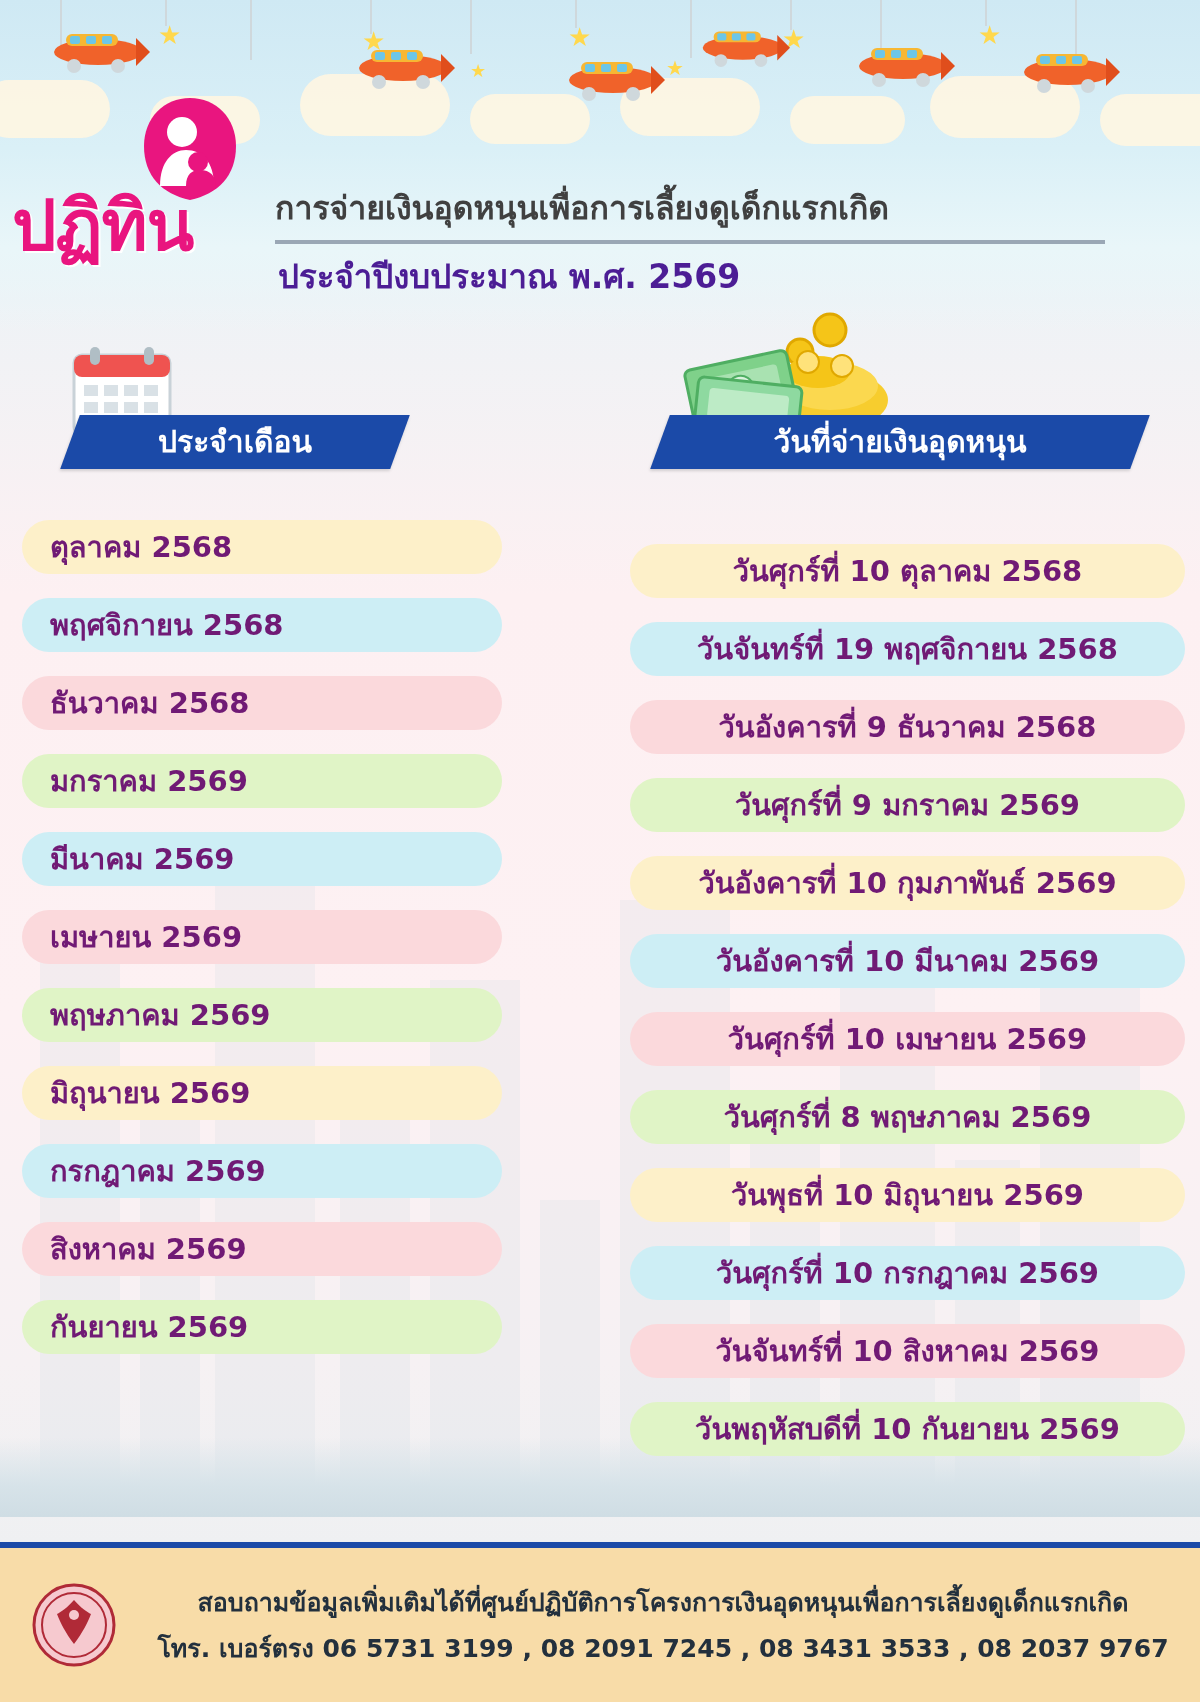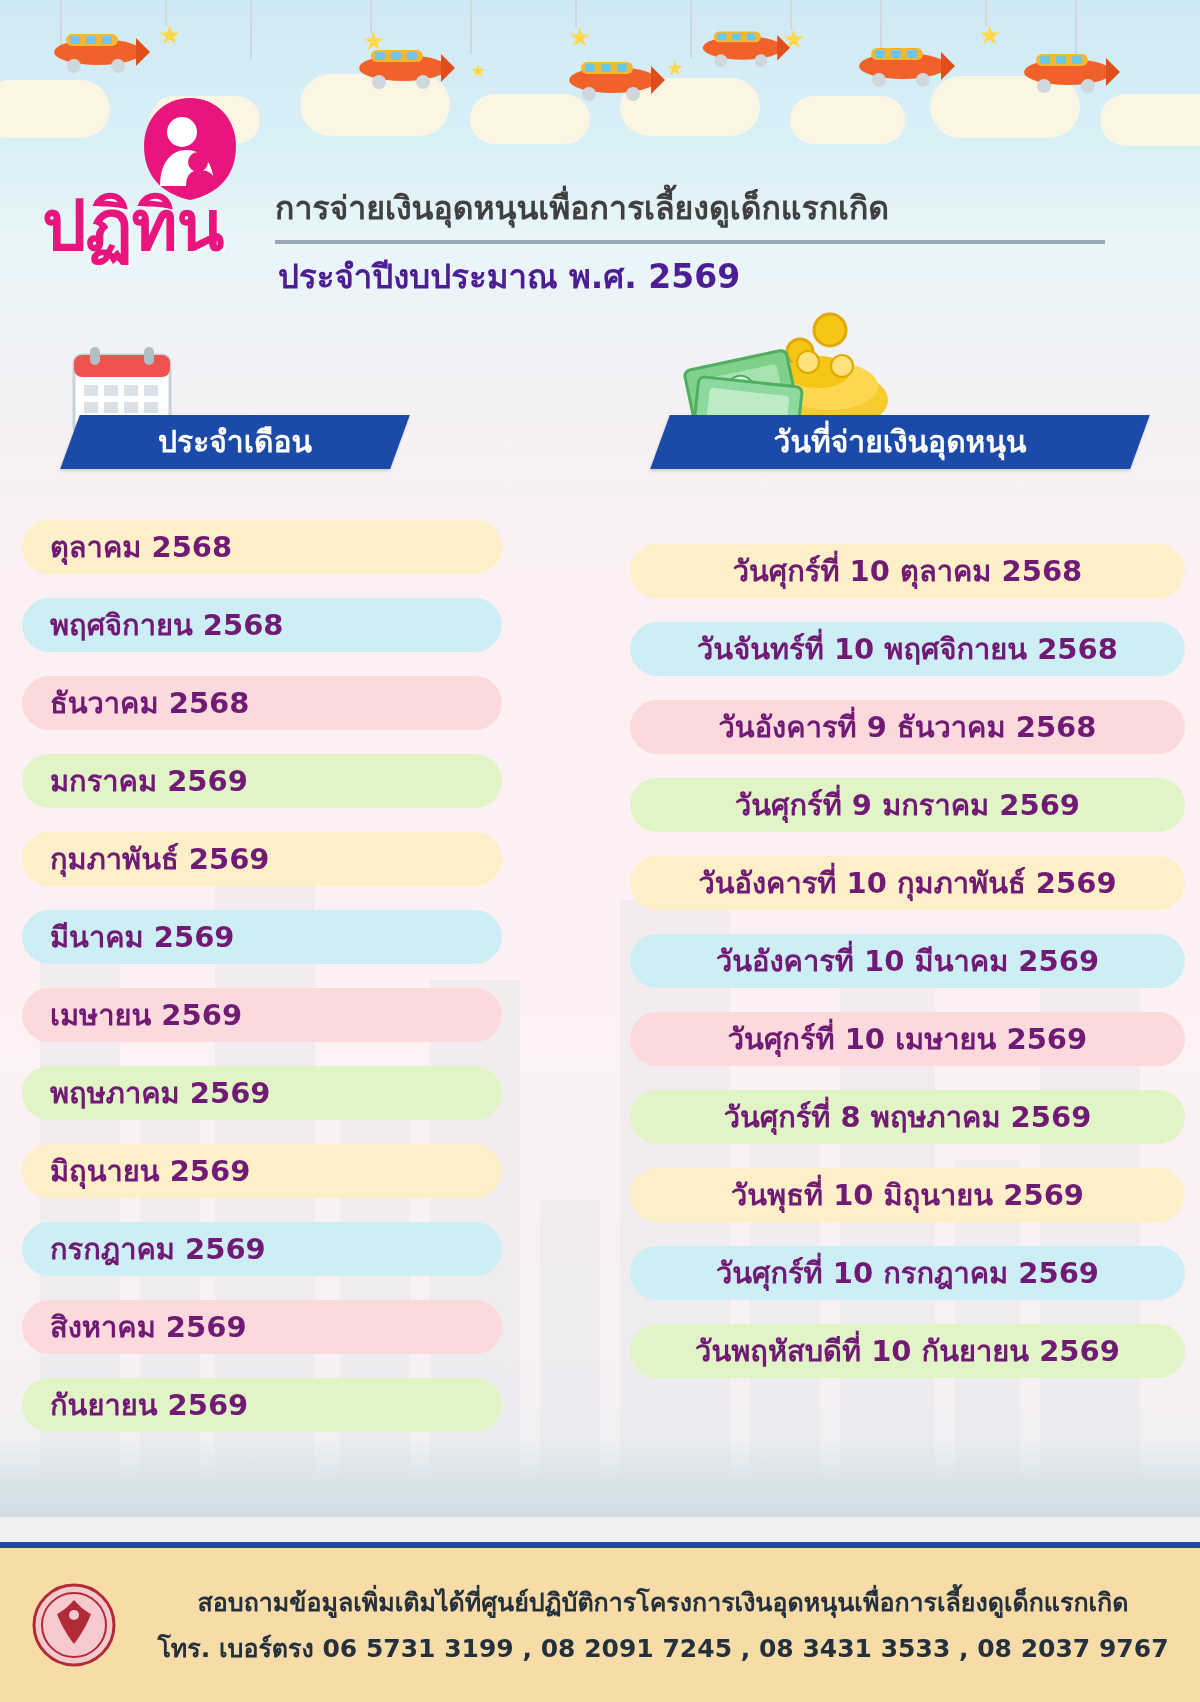--- a/index.html
+++ b/index.html
@@ -50,21 +50,21 @@
   .header {
     position: absolute; left: 0; top: 160px; width: 1200px; height: 180px;
     padding-left: 18px;
   }
   .logo-wrap {
     position: absolute; left: 120px; top: -70px; width: 140px; height: 110px;
   }
   .title-main {
     position: absolute; left: 12px; top: 10px;
     font-size: 70px; font-weight: 700; color: #e9157f;
-    letter-spacing: -1px; text-shadow: 2px 2px 0 #ffffff; margin-left: 30px;
+    letter-spacing: -1px; text-shadow: 2px 2px 0 #ffffff;
   }
   .title-right {
     position: absolute; left: 275px; top: 22px;
     font-size: 32px; font-weight: 700; color: #404040;
     white-space: nowrap;
   }
   .title-rule {
     position: absolute; left: 275px; top: 80px; width: 830px; height: 4px;
     background: #9aa7b5;
   }
@@ -329,23 +329,20 @@
     </div>
   <div class="row c-blue">
       <span>พฤศจิกายน 2568</span>
     </div>
   <div class="row c-pink">
       <span>ธันวาคม 2568</span>
     </div>
   <div class="row c-green">
       <span>มกราคม 2569</span>
     </div>
-  <div class="row c-yellow">
-      <span>กุมภาพันธ์ 2569</span>
-    </div>
   <div class="row c-blue">
       <span>มีนาคม 2569</span>
     </div>
   <div class="row c-pink">
       <span>เมษายน 2569</span>
     </div>
   <div class="row c-green">
       <span>พฤษภาคม 2569</span>
     </div>
   <div class="row c-yellow">
@@ -360,21 +357,21 @@
   <div class="row c-green">
       <span>กันยายน 2569</span>
     </div>
 </div>
 
 <div class="col" id="col-date">
   <div class="row c-yellow">
       <span>วันศุกร์ที่ 10 ตุลาคม 2568</span>
     </div>
   <div class="row c-blue">
-      <span>วันจันทร์ที่ 10 พฤศจิกายน 2568</span>
+      <span>วันจันทร์ที่ 19 พฤศจิกายน 2568</span>
     </div>
   <div class="row c-pink">
       <span>วันอังคารที่ 9 ธันวาคม 2568</span>
     </div>
   <div class="row c-green">
       <span>วันศุกร์ที่ 9 มกราคม 2569</span>
     </div>
   <div class="row c-yellow">
       <span>วันอังคารที่ 10 กุมภาพันธ์ 2569</span>
     </div>
@@ -385,20 +382,23 @@
       <span>วันศุกร์ที่ 10 เมษายน 2569</span>
     </div>
   <div class="row c-green">
       <span>วันศุกร์ที่ 8 พฤษภาคม 2569</span>
     </div>
   <div class="row c-yellow">
       <span>วันพุธที่ 10 มิถุนายน 2569</span>
     </div>
   <div class="row c-blue">
       <span>วันศุกร์ที่ 10 กรกฎาคม 2569</span>
+    </div>
+  <div class="row c-pink">
+      <span>วันจันทร์ที่ 10 สิงหาคม 2569</span>
     </div>
   <div class="row c-green">
       <span>วันพฤหัสบดีที่ 10 กันยายน 2569</span>
     </div>
 </div>
 
 <div class="footer">
   <div class="footer-inner">
     <div class="seal">
       <svg width="86" height="86" viewBox="0 0 86 86">

